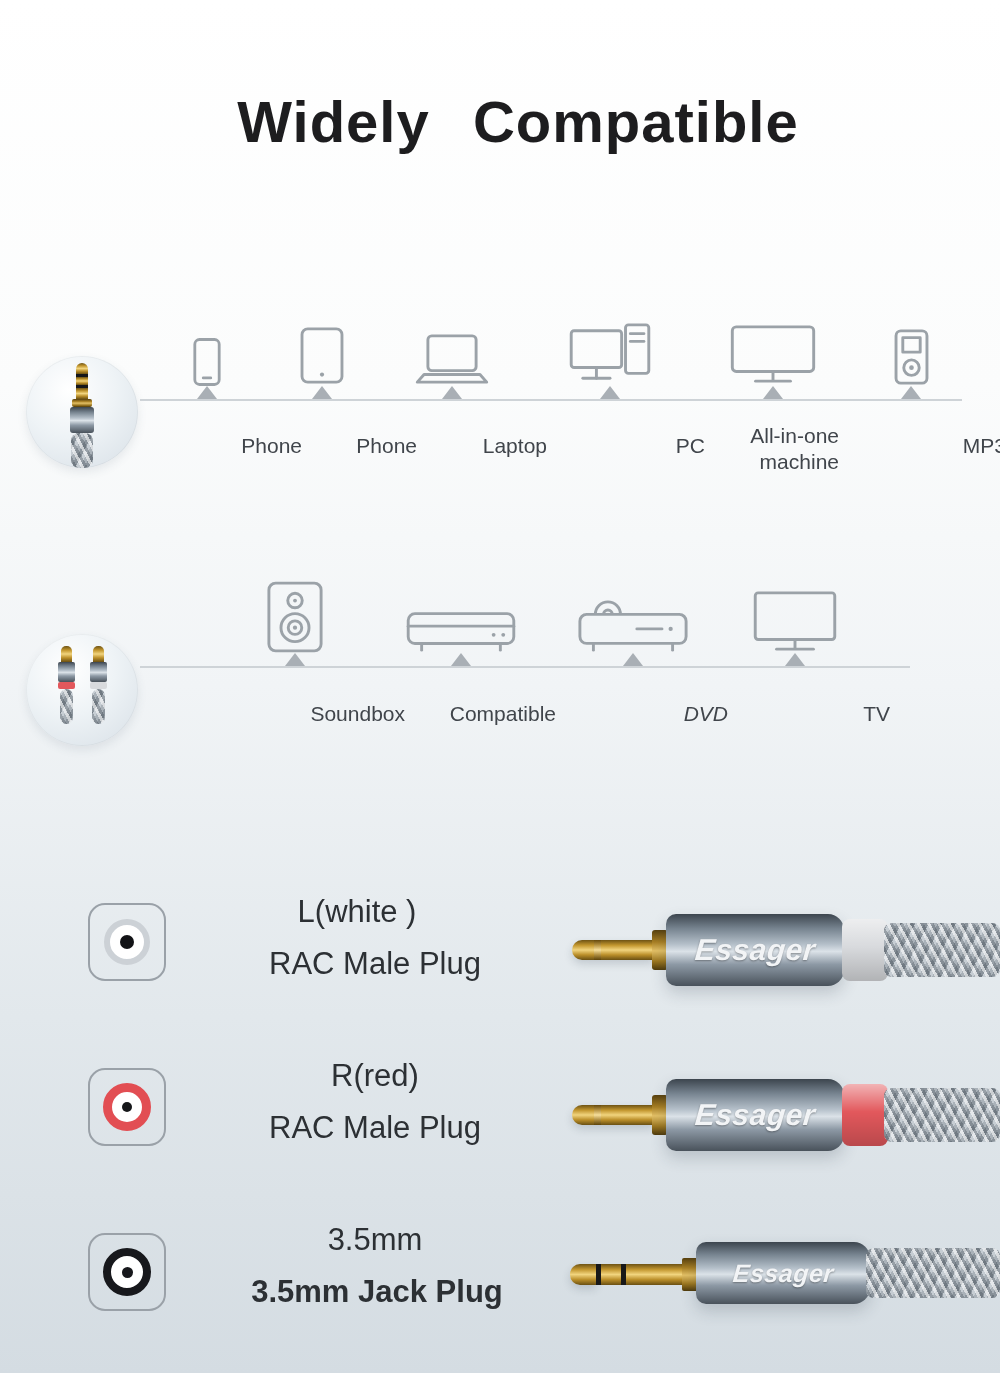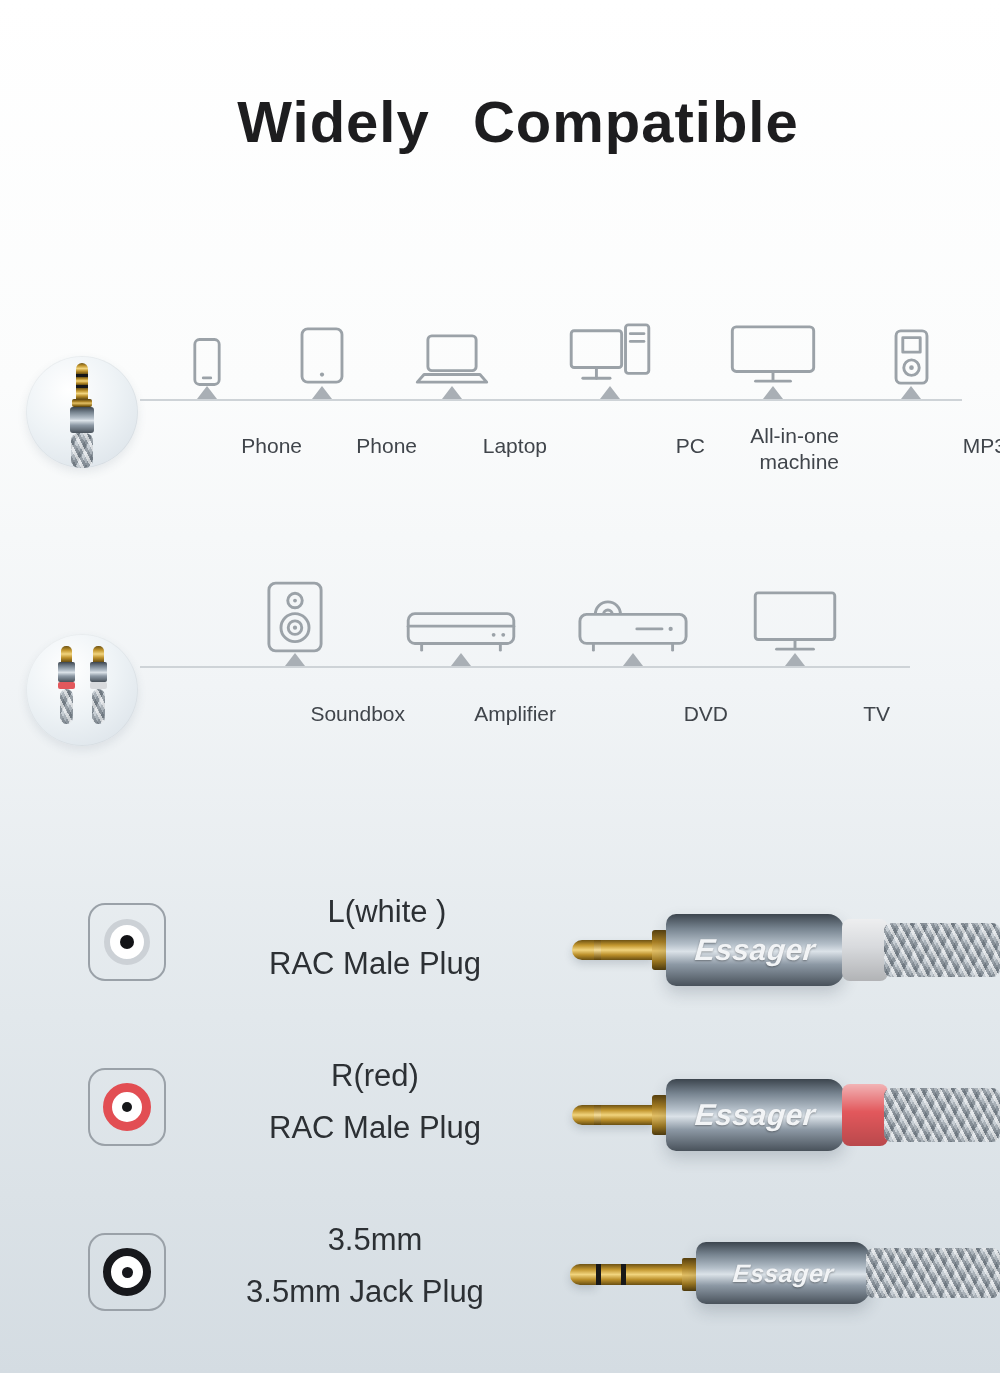--- a/index.html
+++ b/index.html
@@ -190,32 +190,32 @@
           <line x1="25" y1="61" x2="63" y2="61"></line>
         </svg>
     </div>
 
     <div class="abs tri" style="left:285px;top:653px;"></div>
     <div class="abs tri" style="left:451px;top:653px;"></div>
     <div class="abs tri" style="left:623px;top:653px;"></div>
     <div class="abs tri" style="left:785px;top:653px;"></div>
 
     <div class="abs dlabel" style="left:310px;top:701px;">Soundbox</div>
-    <div class="abs dlabel" style="left:461px;top:701px;">Amplifier</div>
-    <div class="abs dlabel" style="left:633px;top:701px;">DVD</div>
+    <div class="abs dlabel" style="left:461px;top:701px;">Compatible</div>
+    <div class="abs dlabel" style="left:633px;top:701px;font-style:italic;">DVD</div>
     <div class="abs dlabel" style="left:795px;top:701px;">TV</div>
   </section>
 
   <section>
     <div class="abs jack-icon" style="left:88px;top:903px;">
       <div class="ringA">
           <div class="dotA"></div>
         </div>
     </div>
-    <div class="abs plug-text" style="left:202px;top:894px;">L(white )</div>
+    <div class="abs plug-text" style="left:172px;top:894px;">L(white )</div>
     <div class="abs plug-text" style="left:190px;top:946px;">RAC Male Plug</div>
 
     <div class="abs plug-photo" style="left:560px;top:890px;">
       <div class="abs pin gold" style="left:12px;top:50px;width:82px;height:20px;">
           <div class="groove"></div>
         </div>
       <div class="abs flange golddark" style="left:92px;top:40px;width:16px;height:40px;"></div>
       <div class="abs barrel metal" style="left:106px;top:24px;width:178px;height:72px;">
         <span class="brand">Essager</span>
       </div>
@@ -246,21 +246,21 @@
     </div>
   </section>
 
   <section>
     <div class="abs jack-icon" style="left:88px;top:1233px;">
       <div class="ringC">
           <div class="dotC"></div>
         </div>
     </div>
     <div class="abs plug-text" style="left:190px;top:1222px;">3.5mm</div>
-    <div class="abs plug-text" style="left:180px;top:1274px;">3.5mm Jack Plug</div>
+    <div class="abs plug-text" style="left:192px;top:1274px;font-weight:bold;">3.5mm Jack Plug</div>
 
     <div class="abs plug-photo" style="left:560px;top:1212px;">
       <div class="abs pin gold" style="left:10px;top:52px;width:26px;height:21px;"></div>
       <div class="abs" style="left:36px;top:52px;width:5px;height:21px;background:#181818;"></div>
       <div class="abs gold" style="left:41px;top:52px;width:20px;height:21px;"></div>
       <div class="abs" style="left:61px;top:52px;width:5px;height:21px;background:#181818;"></div>
       <div class="abs gold" style="left:66px;top:52px;width:56px;height:21px;"></div>
       <div class="abs golddark" style="left:122px;top:46px;width:16px;height:33px;border-radius:2px;"></div>
       <div class="abs barrel metal" style="left:136px;top:30px;width:174px;height:62px;">
         <span class="brand small">Essager</span>

